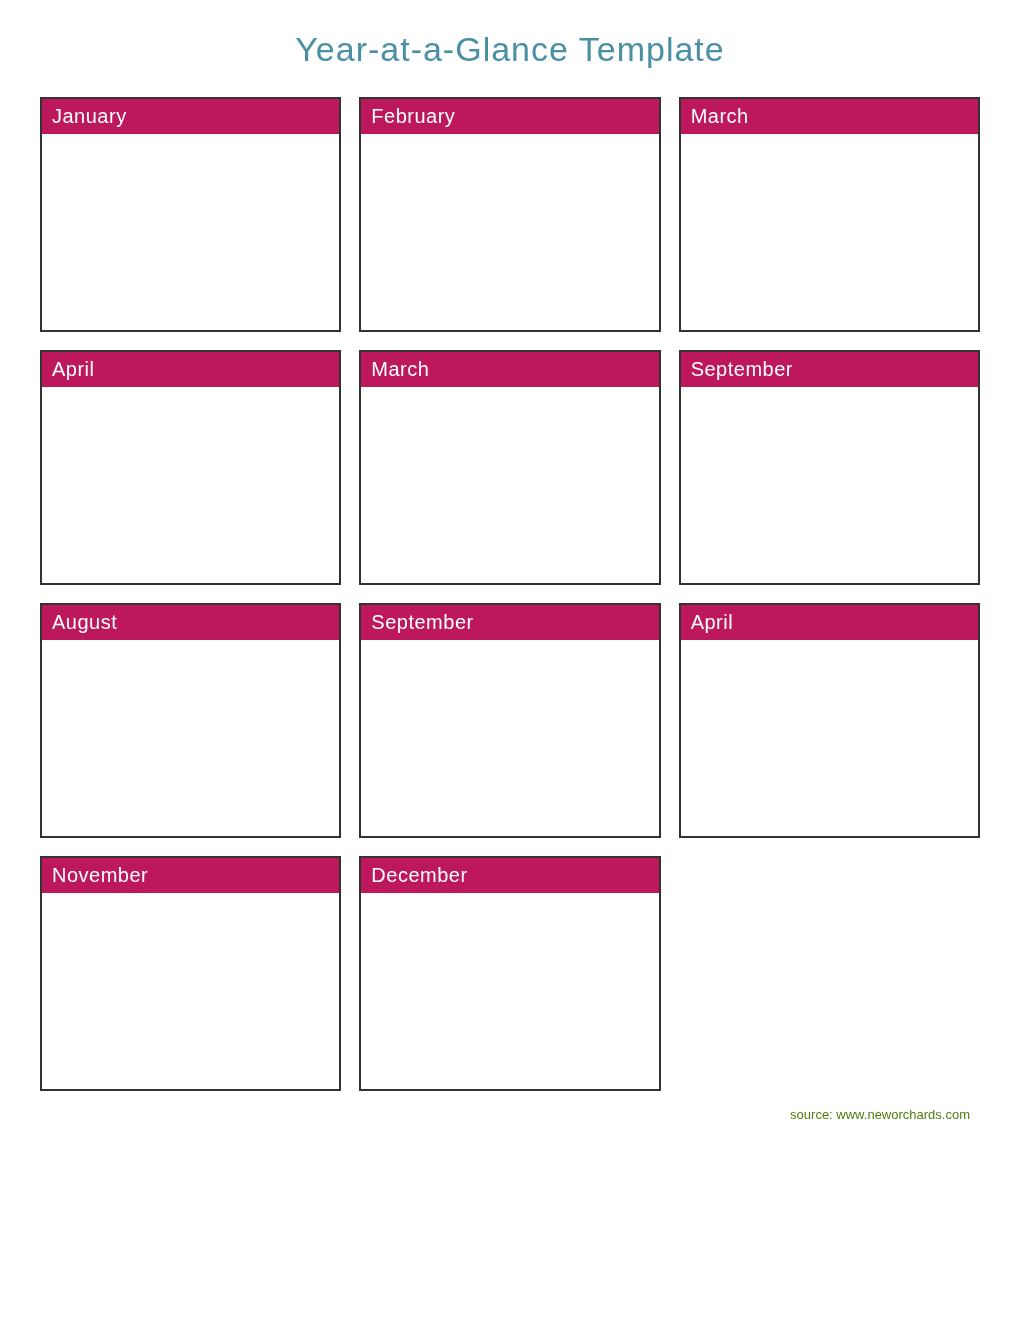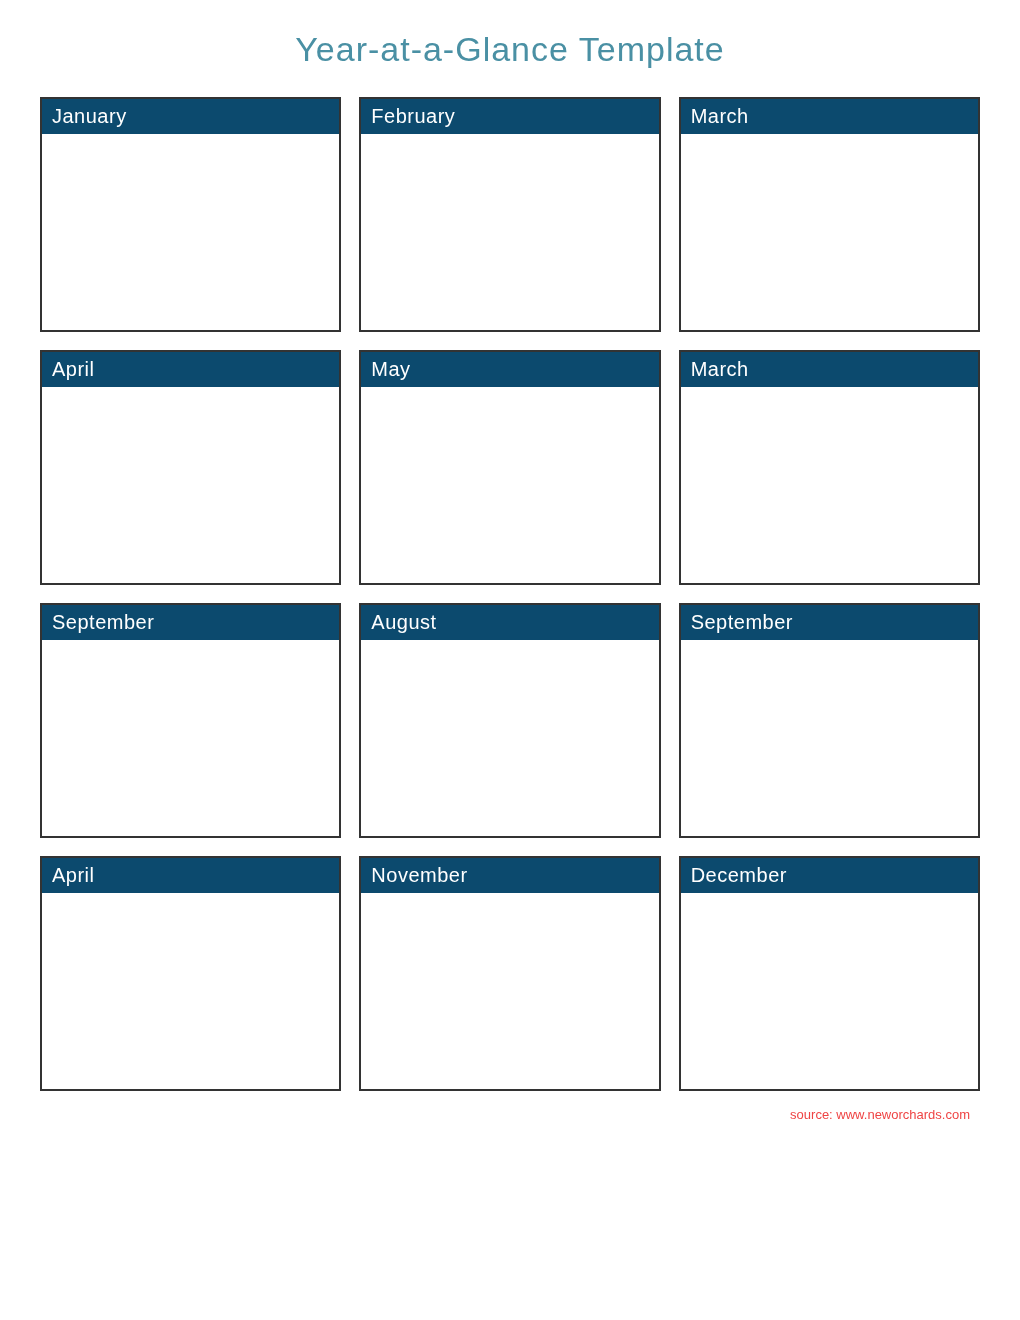--- a/index.html
+++ b/index.html
@@ -36,38 +36,38 @@
     }
 
     .month-box {
       border: 2px solid #333;
       display: flex;
       flex-direction: column;
       min-height: 235px;
     }
 
     .month-header {
-      background-color: #0c4a6e;
+      background-color: #be185d;
       color: #ffffff;
       font-size: 20px;
       padding: 6px 10px;
       font-family: 'Segoe UI', cursive, sans-serif;
       font-weight: normal;
       letter-spacing: 0.5px;
     }
 
     .month-body {
       flex: 1;
       background: #ffffff;
     }
 
     .source-text {
       margin-top: 16px;
       font-size: 13px;
-      color: #ef4444;
+      color: #4d7c0f;
       align-self: flex-end;
       padding-right: 10px;
     }
   </style>
 </head>
 <body>
 
 <h1>Year-at-a-Glance Template</h1>
 
 <div class="calendar-grid">
@@ -78,24 +78,20 @@
     <div class="month-box">
       <div class="month-header">February</div>
       <div class="month-body"></div>
     </div>
     <div class="month-box">
       <div class="month-header">March</div>
       <div class="month-body"></div>
     </div>
     <div class="month-box">
       <div class="month-header">April</div>
-      <div class="month-body"></div>
-    </div>
-    <div class="month-box">
-      <div class="month-header">May</div>
       <div class="month-body"></div>
     </div>
     <div class="month-box">
       <div class="month-header">March</div>
       <div class="month-body"></div>
     </div>
     <div class="month-box">
       <div class="month-header">September</div>
       <div class="month-body"></div>
     </div>

